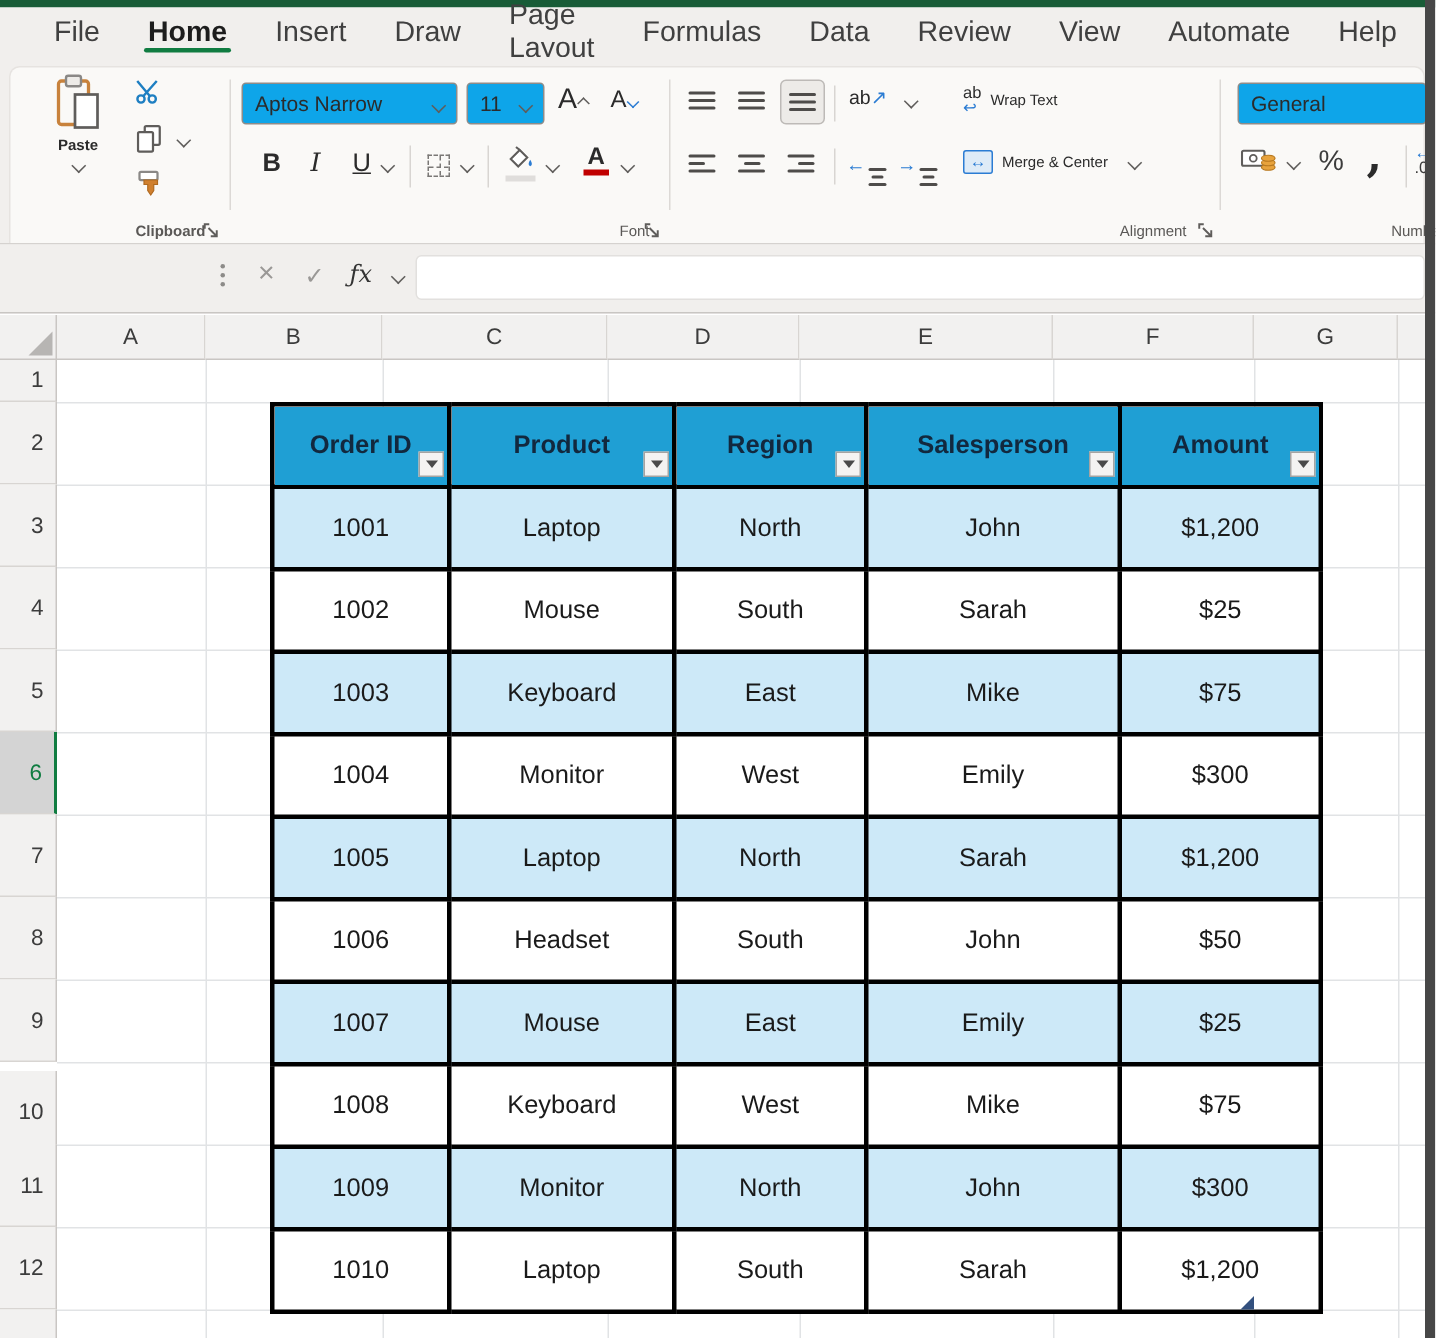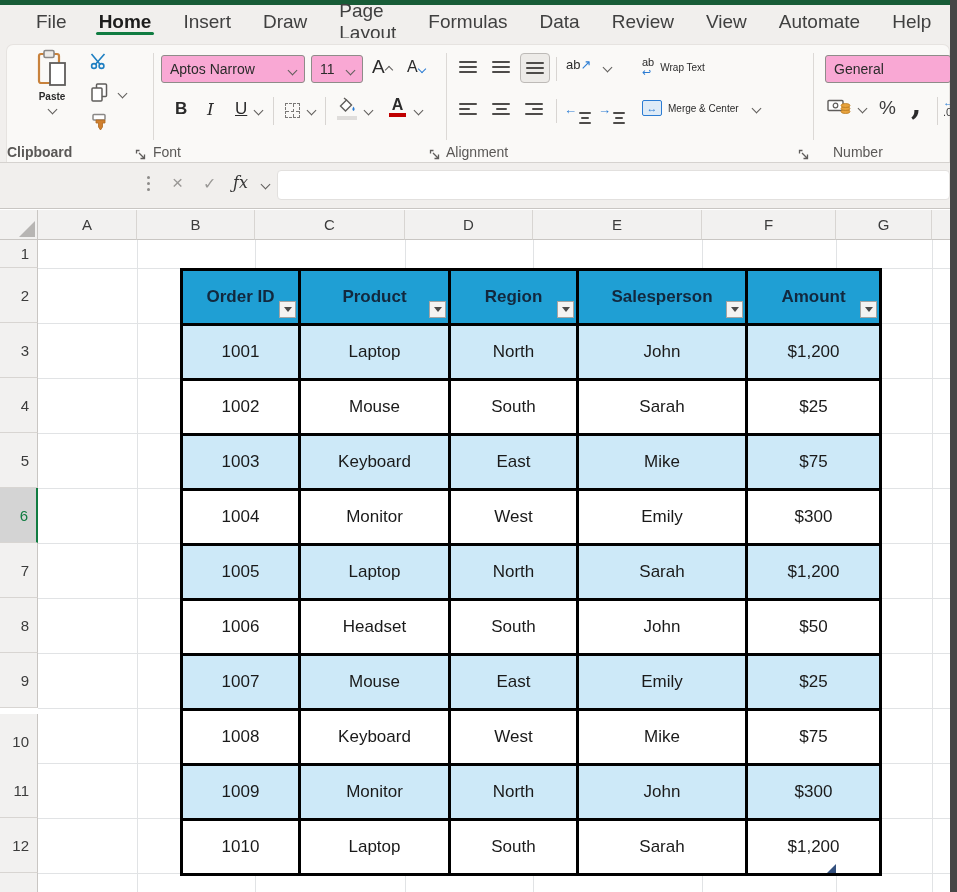--- a/index.html
+++ b/index.html
@@ -10,28 +10,28 @@
   
   .top-strip{left:0;top:0;width:957px;height:5px;background:var(--excel-green);}
   .menubar{left:0;top:5px;width:957px;height:33px;background:#F1EFED;display:flex;align-items:stretch;padding-left:20px;box-sizing:border-box;}
   .menu-tab{padding:0 16px;font-size:19px;color:#404040;display:flex;align-items:center;position:relative;cursor:default;}
   .menu-tab.active{color:#1d1d1d;font-weight:700;}
   .menu-tab.active::after{content:"";position:absolute;left:13px;right:13px;bottom:3px;height:3px;border-radius:2px;background:var(--tab-underline);}
 
   
   .ribbon{left:0;top:38px;width:957px;height:125px;background:#F1EFED;border-bottom:1px solid #D5D2CF;box-sizing:border-box;}
   .ribbon-panel{position:absolute;left:6px;right:7px;top:6px;bottom:0;background:#FAF9F7;border:1px solid #E6E3E0;border-bottom:none;border-radius:7px 7px 0 0;}
-  .grp-label{position:absolute;bottom:3px;font-size:14px;color:#5a5856;text-align:left;}
+  .grp-label{position:absolute;bottom:3px;font-size:10px;color:#5a5856;text-align:right;}
   .launcher{position:absolute;bottom:5px;width:12px;height:12px;}
   .vsep{position:absolute;top:8px;bottom:22px;width:1px;background:#DCD9D6;}
   .minisep{position:absolute;width:1px;background:#D8D5D2;}
   .chv{display:inline-block;width:6px;height:6px;border-right:1.6px solid #5f5d5b;border-bottom:1.6px solid #5f5d5b;transform:rotate(45deg);}
   .chv.up{transform:rotate(-135deg);}
   .chv.blue{border-color:#2B7CD3;}
-  .combo{position:absolute;background:#f9a8d4;border:1px solid #8E8C89;border-radius:3px;display:flex;align-items:center;box-sizing:border-box;font-size:14px;color:#2b2b2b;padding:0 8px;}
+  .combo{position:absolute;background:#0ea5e9;border:1px solid #8E8C89;border-radius:3px;display:flex;align-items:center;box-sizing:border-box;font-size:14px;color:#2b2b2b;padding:0 8px;}
   .combo .chv{position:absolute;right:8px;top:11px;}
   .bars{display:inline-flex;flex-direction:column;gap:3px;align-items:center;}
   .bars i{display:block;height:2px;width:18px;background:#4e4c4a;border-radius:1px;}
   .bars.vary i:nth-child(2){width:11px;}
   .bars.left{align-items:flex-start;}
   .bars.right{align-items:flex-end;}
   .valign-btn{position:absolute;width:28px;height:28px;display:flex;align-items:center;justify-content:center;border-radius:4px;}
   .valign-btn.selected{border:1px solid #BDBAB7;background:#EDEBE8;}
   .glyphbtn{position:absolute;font-size:17px;color:#2b2b2b;}
   .redbar{display:block;height:4px;background:var(--font-red);margin-top:-1px;}

